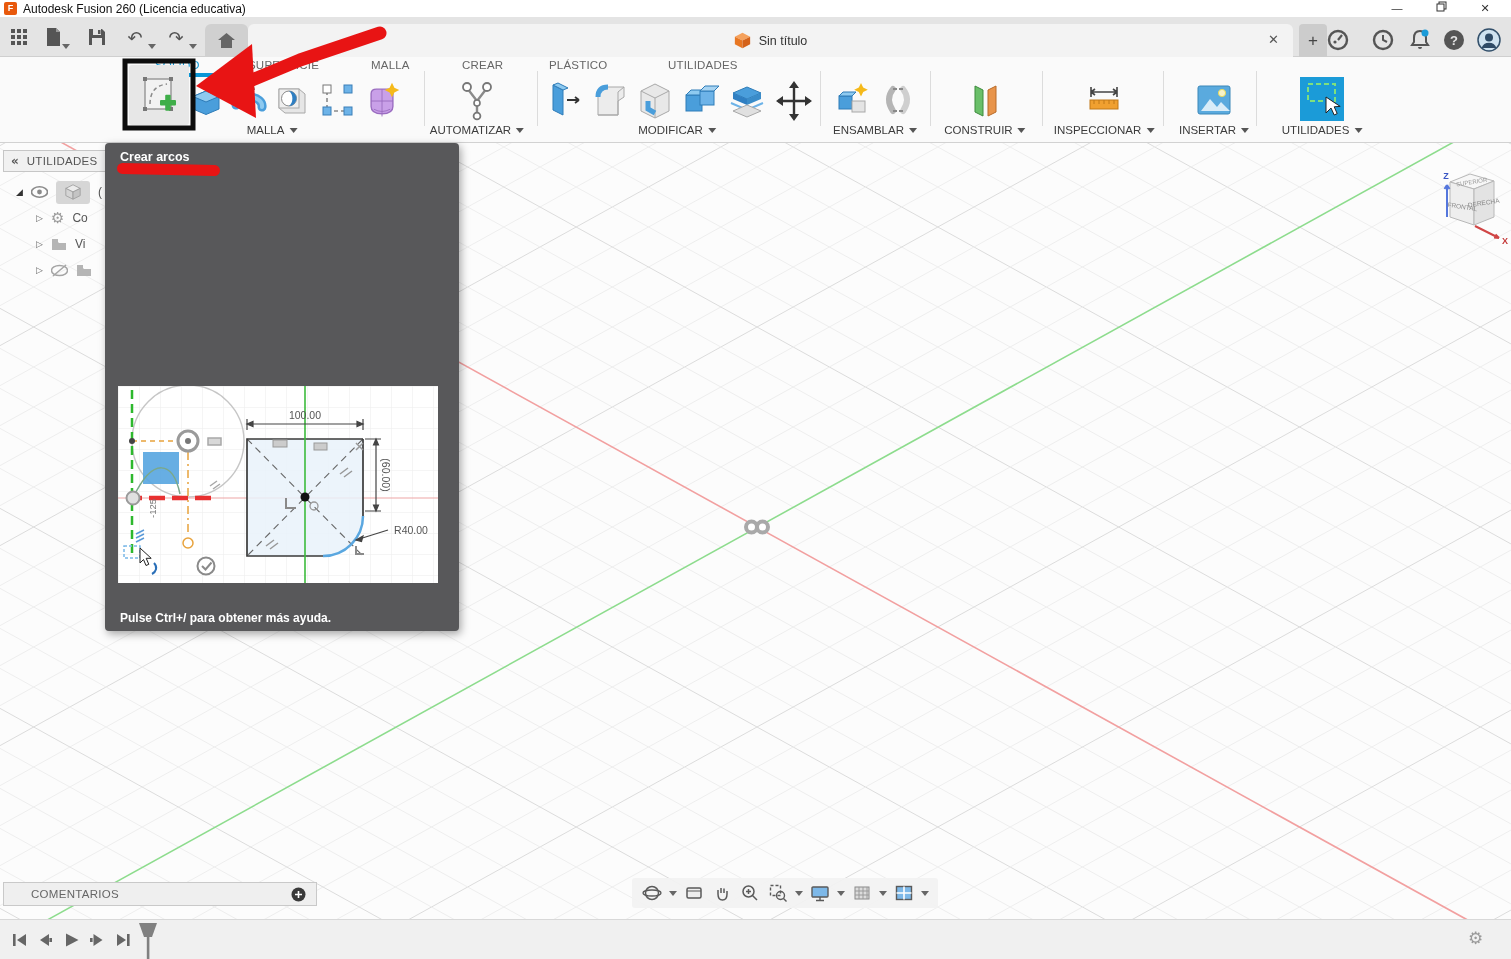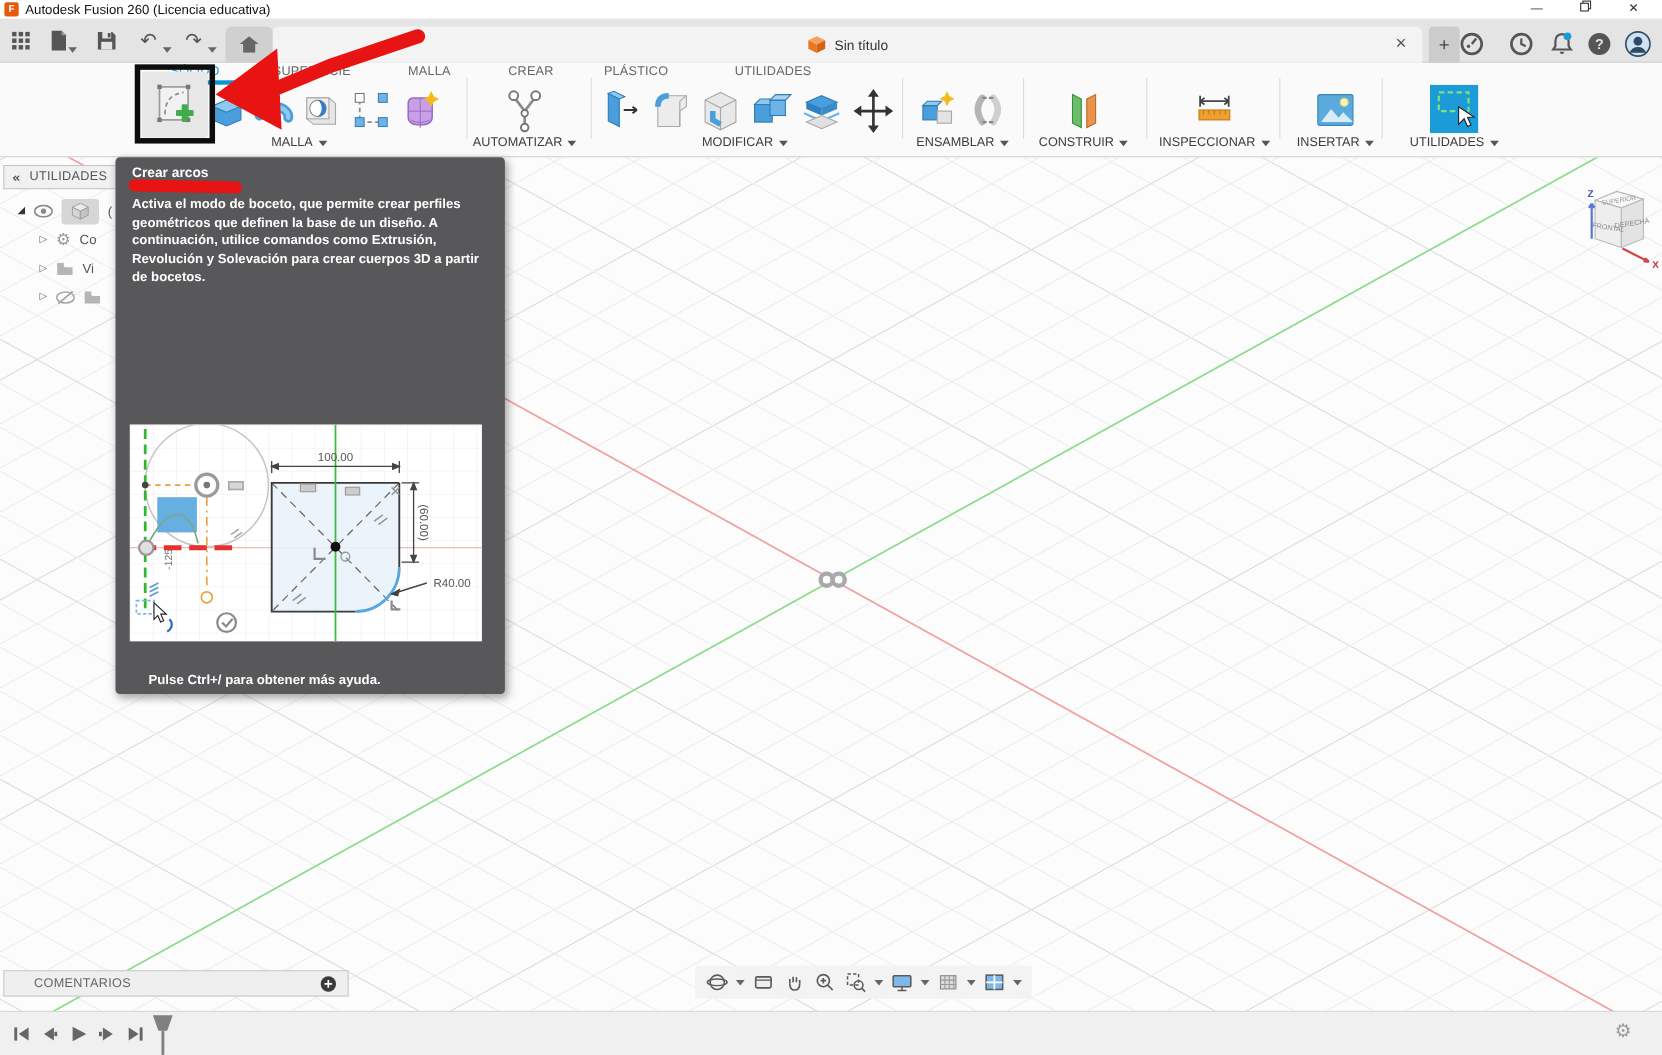--- a/index.html
+++ b/index.html
@@ -61,21 +61,21 @@
   .tri.filled{color:#333;}
 
   
   #tooltip{left:105px;top:143px;width:354px;height:488px;background:#58585a;border-radius:4px;z-index:40;
            box-shadow:2px 3px 8px rgba(0,0,0,.35);color:#fff;}
   #tooltip-title{left:15px;top:7px;font-size:12.5px;font-weight:bold;}
   #tooltip-underline{left:12px;top:21px;width:103px;height:11px;background:#e81414;border-radius:6px;transform:rotate(1.2deg);}
   .tippara{left:15px;width:325px;font-size:12px;font-weight:bold;line-height:16.5px;}
   #tip-p1{top:34px;} #tip-p2{top:149px;}
   #tooltip-image{left:13px;top:243px;width:320px;height:197px;background:#fff;}
-  #tooltip-footer{left:15px;top:468px;font-size:12px;font-weight:bold;margin-left:15px;}
+  #tooltip-footer{left:15px;top:468px;font-size:12px;font-weight:bold;}
 
   
   #comments-bar{left:3px;top:882px;width:314px;height:24px;background:#efefef;border:1px solid #c9c9c9;box-sizing:border-box;
                 display:flex;align-items:center;z-index:5;}
   #comments-label{font-size:11.5px;color:#666;letter-spacing:.3px;margin-left:27px;}
   #comments-add{position:absolute;right:10px;top:4px;}
   #navbar{left:632px;top:878px;height:30px;display:flex;align-items:center;gap:4px;z-index:5;
           background:rgba(242,242,242,.92);border-radius:3px;padding:0 8px;}
   .nbtn{display:flex;align-items:center;justify-content:center;width:24px;height:24px;}
   .ncaret{width:10px;display:flex;justify-content:center;}
@@ -635,21 +635,20 @@
       <path d="M1 3 h5 l2 2 h7 v7 h-14 z" fill="#b5b5b5"></path>
         <rect x="1" y="1" width="6" height="3" fill="#b5b5b5"></rect>
     </svg>
     <span></span>
   </div>
 </div>
 
 <div id="tooltip" class="abs">
   <div id="tooltip-title" class="abs">Crear arcos</div>
   <div id="tooltip-underline" class="abs"></div>
-  <div id="tip-p1" class="tippara abs">Activa el modo de boceto, que permite crear perfiles geométricos que definen la base de un diseño. A continuación, utilice comandos como Extrusión, Revolución y Solevación para crear cuerpos 3D a partir de bocetos.</div>
 
   <svg id="tooltip-image" class="abs" width="320" height="197" viewBox="0 0 320 197">
     <defs>
       <pattern id="tgrid" width="21" height="21" patternUnits="userSpaceOnUse">
         <path d="M21 0 H0 V21" fill="none" stroke="#ebebeb" stroke-width="1"></path>
       </pattern>
     </defs>
     <rect width="320" height="197" fill="#ffffff"></rect>
     <rect width="320" height="197" fill="url(#tgrid)"></rect>
 

